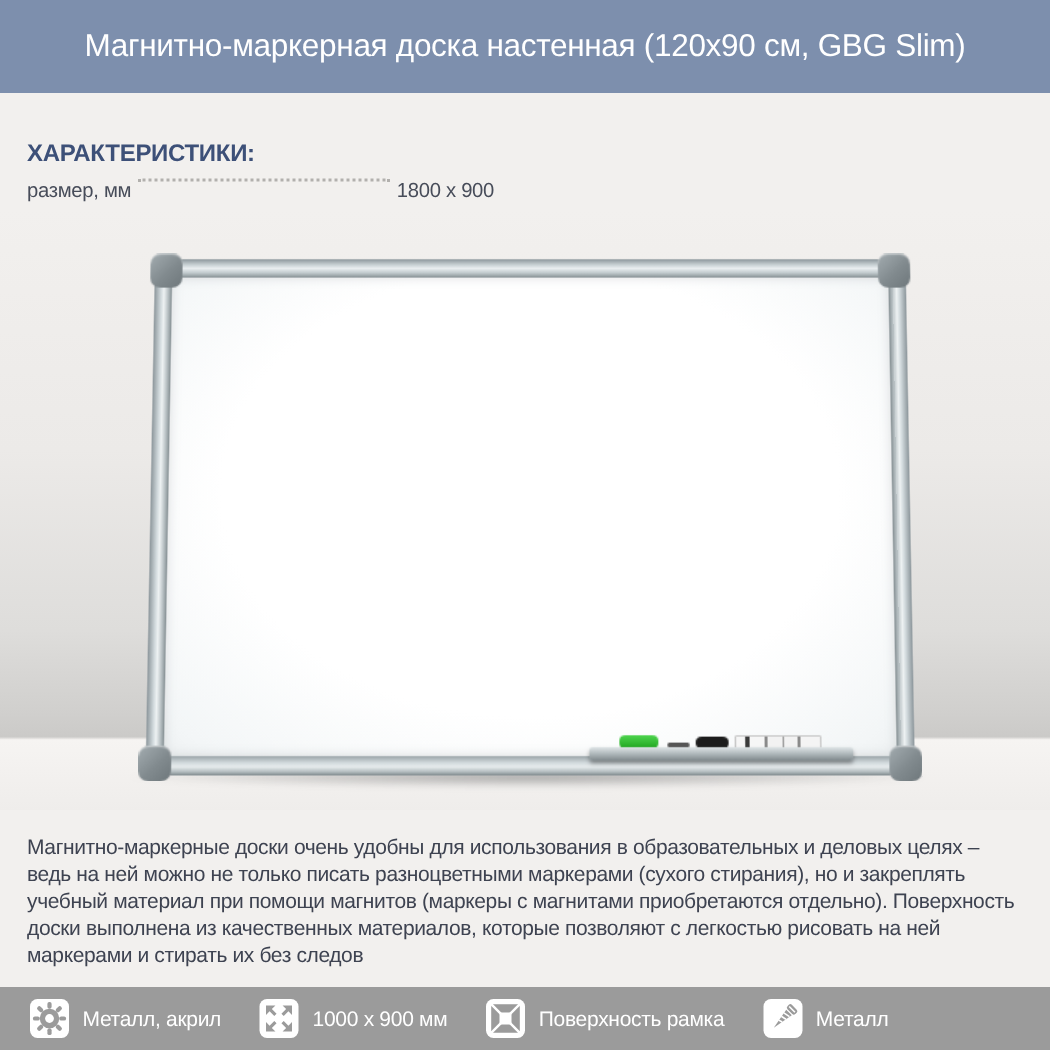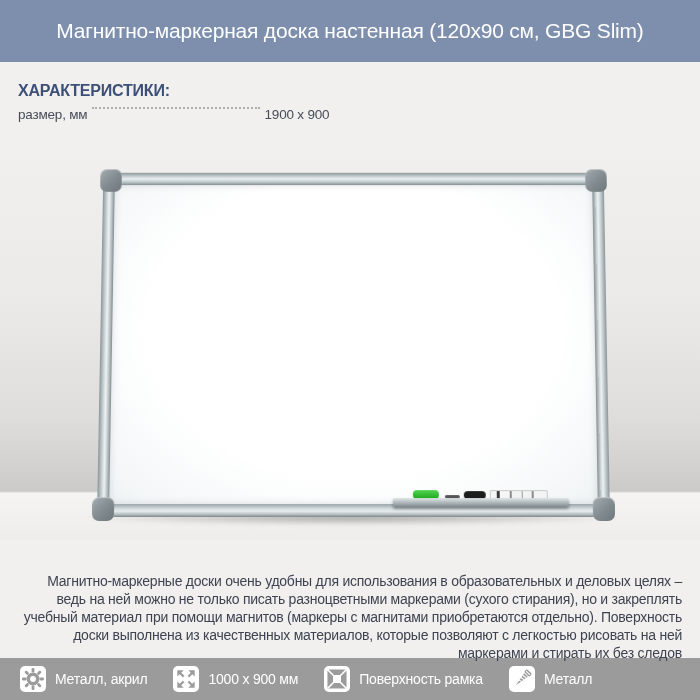--- a/index.html
+++ b/index.html
@@ -9,21 +9,21 @@
   *{margin:0;padding:0;box-sizing:border-box}
   html,body{width:700px;height:700px}
   body{font-family:"Liberation Sans","DejaVu Sans",sans-serif;background:#fff}
   .page{width:700px;height:700px;overflow:hidden;background:var(--page-bg);position:relative}
 
   
   .title-bar{height:62px;background:var(--header-bg);display:flex;align-items:center;justify-content:center}
   .title-bar h1{color:#fff;font-size:21px;font-weight:400;letter-spacing:-.2px;white-space:nowrap}
 
   
-  .specs-section{height:78px;padding:20px 18px 0}
+  .specs-section{height:78px;padding:32px 18px 0}
   .sec-heading{color:var(--accent-heading);font-size:16px;font-weight:700;letter-spacing:-.2px}
   .spec-row{display:flex;margin-top:7px}
   .spec{display:flex;align-items:flex-start;min-width:0}
   .spec.left{flex:0 0 49%;padding-right:14px}
   .spec.right{flex:1}
   .spec .lbl,.spec .val{white-space:nowrap;color:#474C59;font-size:13.5px;letter-spacing:-.2px}
   .leader{flex:1;min-width:18px;border-bottom:2px dotted #b2b0ad;margin:0 5px 3px}
 
   
   .photo-section{height:400px;position:relative;
@@ -54,21 +54,21 @@
     background:linear-gradient(180deg,#dfe5e7,#aab3b6 55%,#7f888c);box-shadow:0 2px 3px rgba(0,0,0,.35)}
   .m-green{position:absolute;left:20px;top:-3px;width:26px;height:9px;border-radius:4px;
     background:linear-gradient(180deg,#4ed44e,#1ea51e)}
   .m-gray{position:absolute;left:52px;top:2px;width:15px;height:3px;border-radius:2px;background:#555}
   .m-black{position:absolute;left:71px;top:-2px;width:22px;height:8px;border-radius:4px;background:#1c1c1c}
   .m-eraser{position:absolute;left:97px;top:-3px;width:58px;height:9px;border:1px solid #c7c7c7;border-radius:1px;
     background:linear-gradient(90deg,#f6f6f6 0 10%,#3a3a3a 10% 16%,#f6f6f6 16% 34%,#8a8a8a 34% 37%,#f2f2f2 37% 56%,#9a9a9a 56% 58%,#f2f2f2 58% 74%,#8a8a8a 74% 77%,#f4f4f4 77% 100%)}
 
   
   .desc-section{height:118px;padding:14px 18px 0}
-  .desc-section p{margin-top:19px;color:var(--body-text);font-size:14px;line-height:1.28;letter-spacing:-.25px;text-align:right}
+  .desc-section p{margin-top:2px;color:var(--body-text);font-size:14px;line-height:1.28;letter-spacing:-.25px;text-align:left}
 
   
   .footer{height:42px;background:var(--footer-bg);display:flex;align-items:center;padding-left:20px}
   .footer-item{display:flex;align-items:center;margin-right:26px}
   .f-icon{width:26px;height:26px;border-radius:5px;background:#fff;display:flex;align-items:center;justify-content:center;
     color:var(--footer-bg);margin-right:9px;flex:0 0 26px}
   .f-icon svg{display:block}
   .footer-item .f-label{color:#fff;font-size:14px;letter-spacing:-.2px;white-space:nowrap}
 </style>
 </head>
@@ -79,21 +79,21 @@
   <header class="title-bar">
     <h1>Магнитно-маркерная доска настенная (120x90 см, GBG Slim)</h1>
   </header>
 
   <section class="specs-section">
     <h2 class="sec-heading">ХАРАКТЕРИСТИКИ:</h2>
     <div class="spec-row">
       <div class="spec left">
         <span class="lbl">размер, мм</span>
         <span class="leader"></span>
-        <span class="val">1900 x 900</span>
+        <span class="val">1800 x 900</span>
       </div>
     </div>
   </section>
 
   <section class="photo-section">
     <div class="board-shadow"></div>
     <div class="board">
       <div class="surface"></div>
       <div class="fr fr-top"></div>
       <div class="fr fr-bottom"></div>

